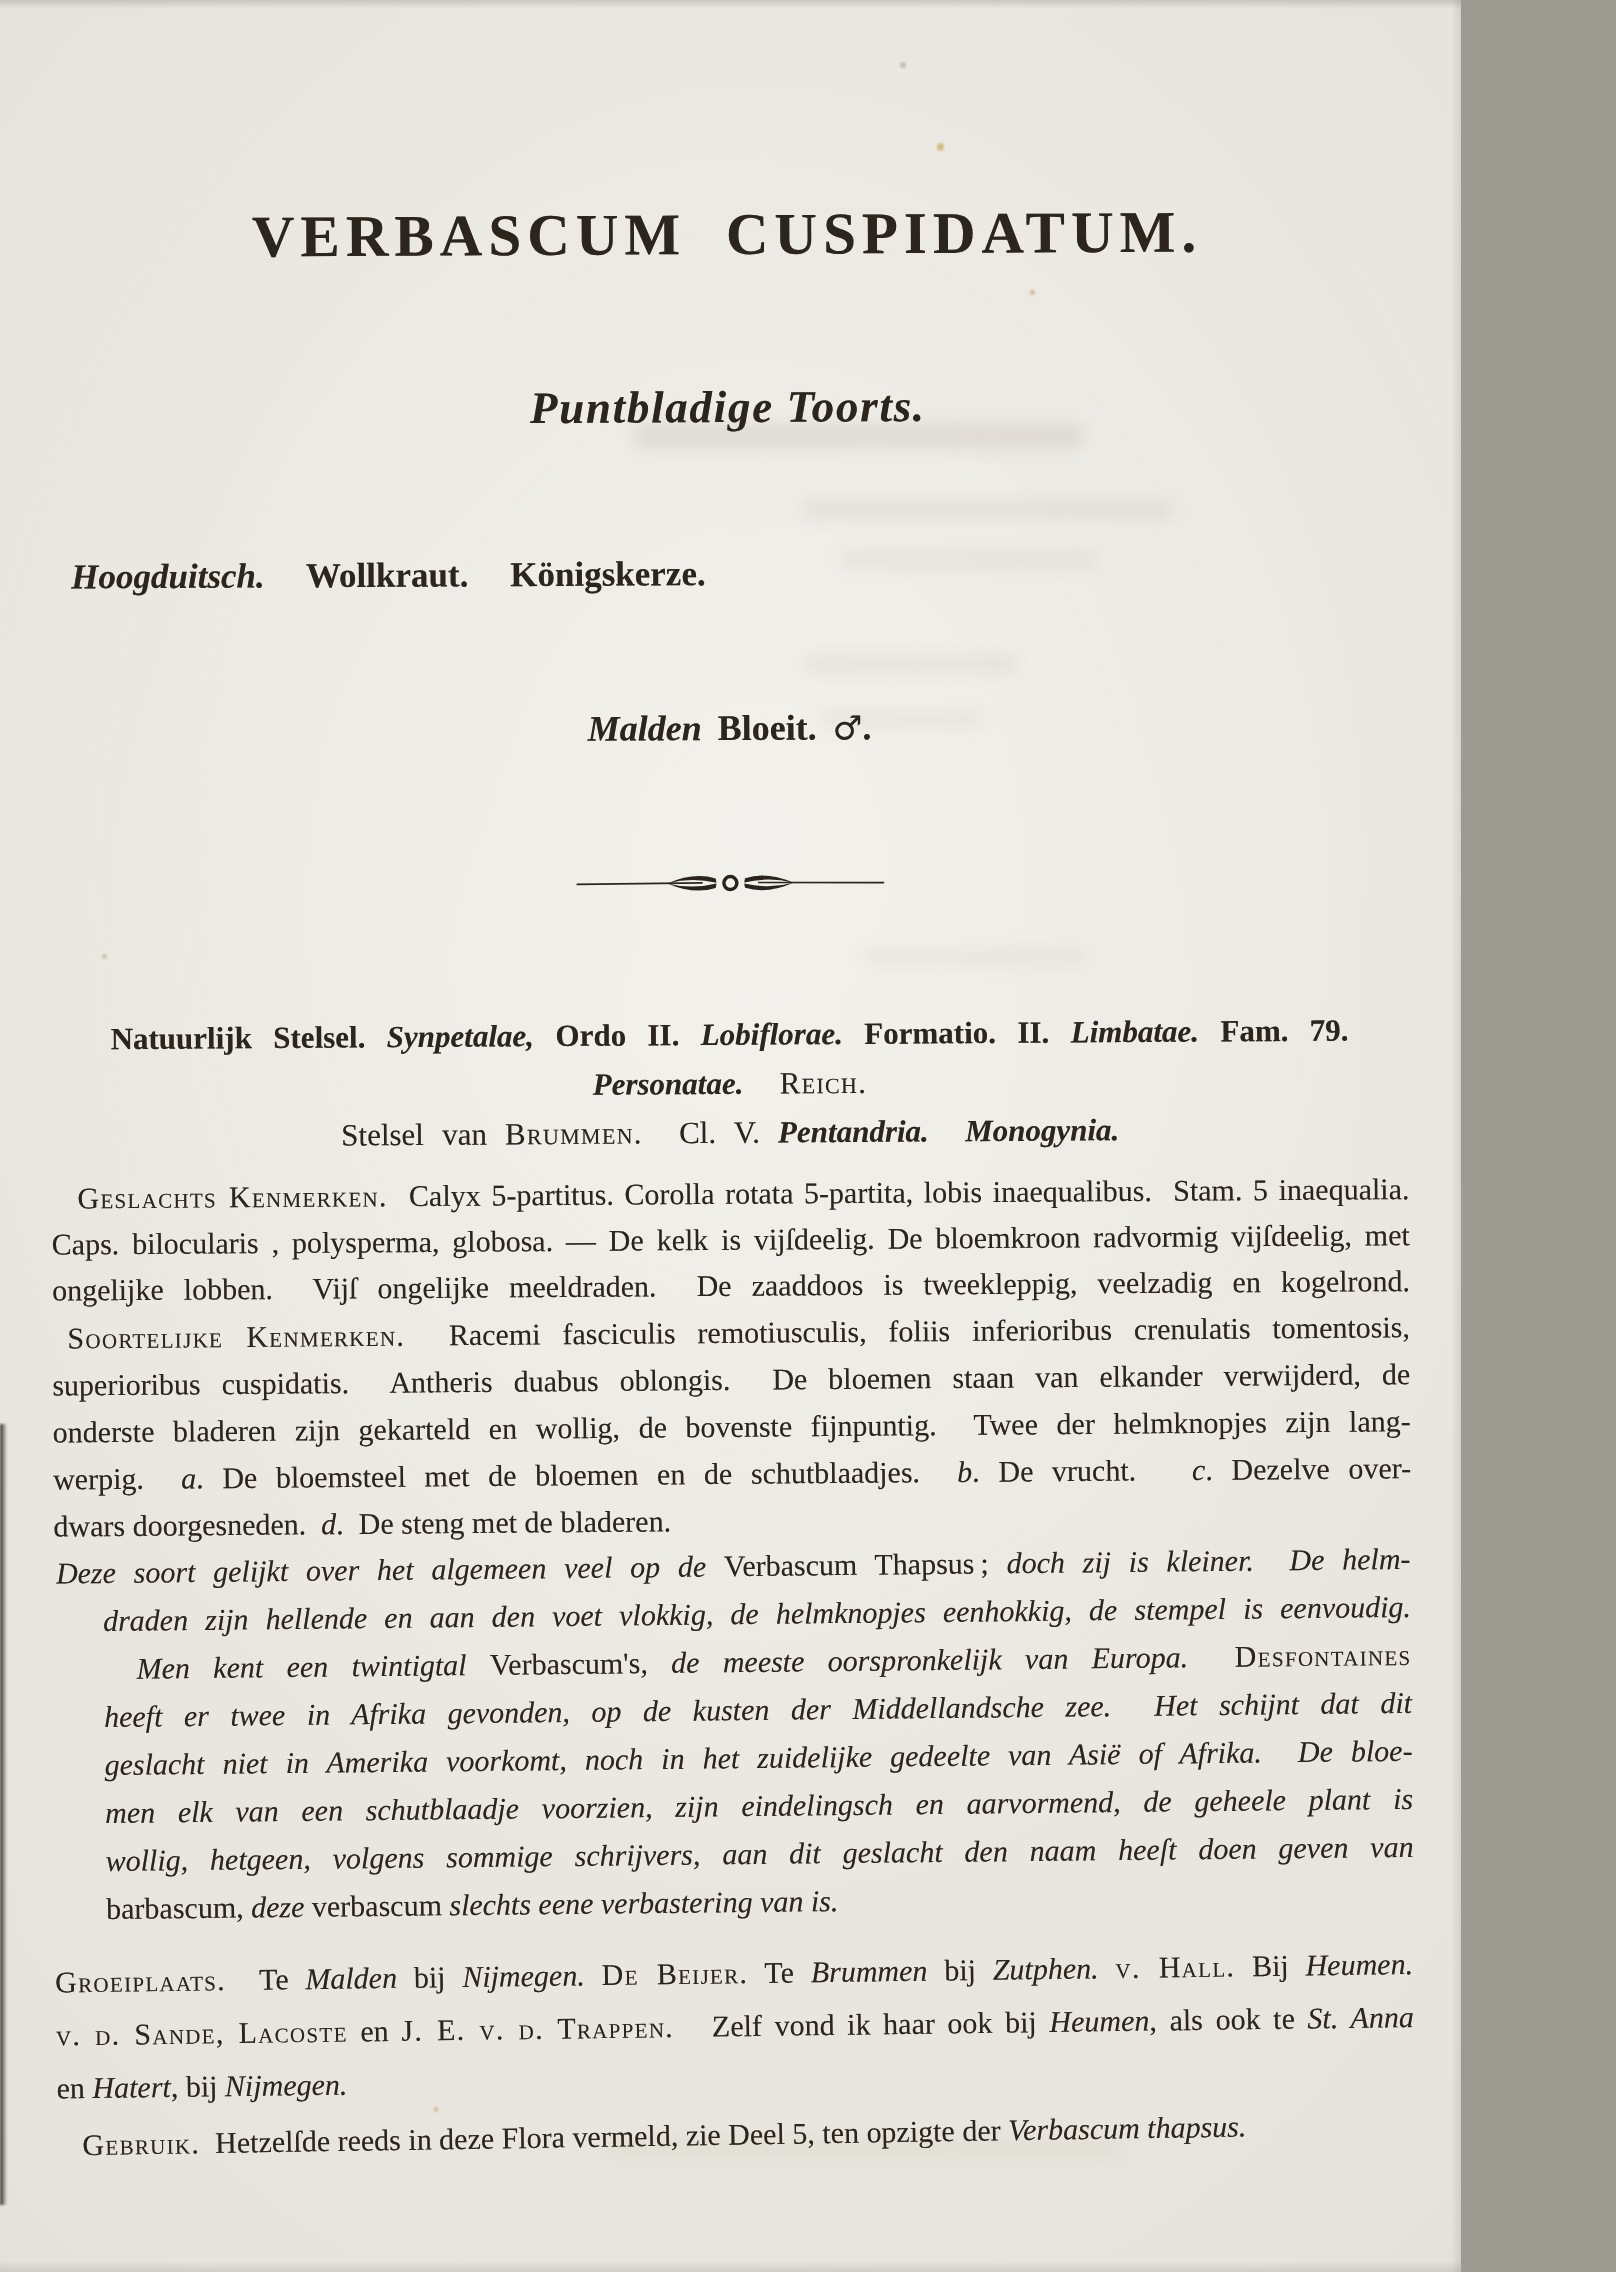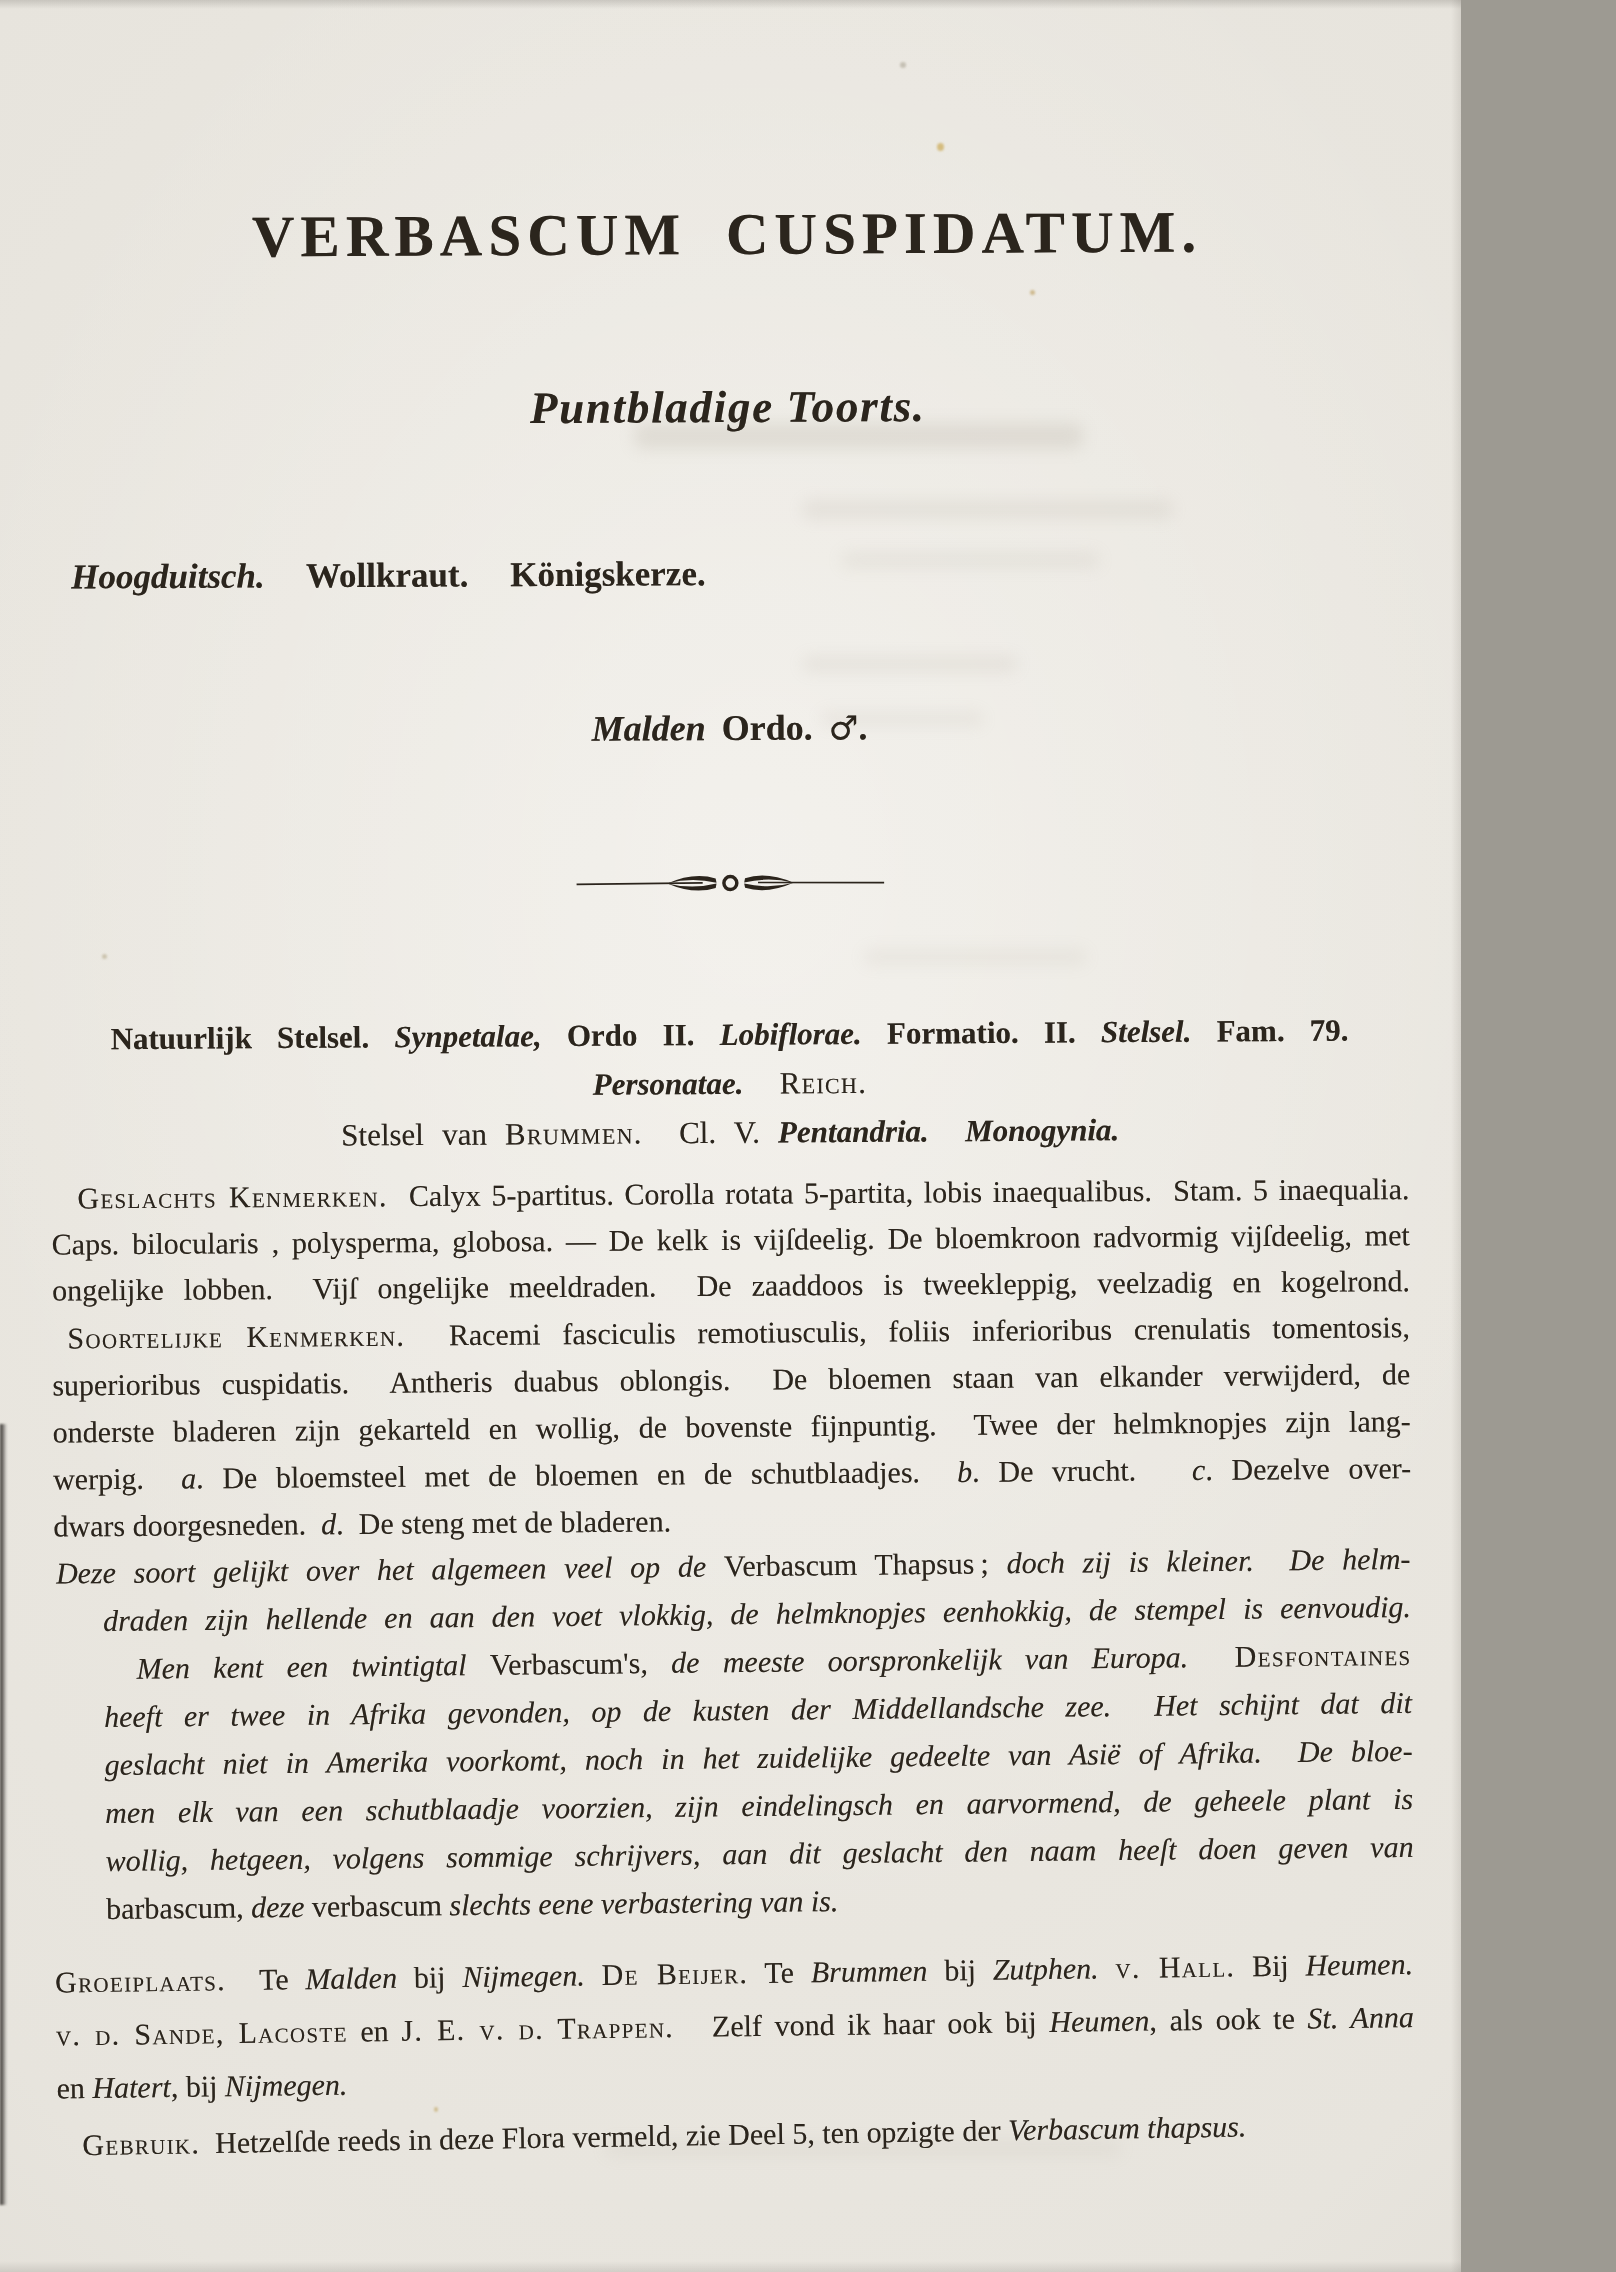--- a/index.html
+++ b/index.html
@@ -100,36 +100,36 @@
   <div class="speck" style="left:434px;top:2107px;width:4.3px;height:5.2px;background:#b59340;opacity:.5;"></div>
 
   <div class="sheet">
 
     <div class="abs center title ink">VERBASCUM CUSPIDATUM.</div>
 
     <div class="abs center subtitle ink">Puntbladige Toorts.</div>
 
     <div class="abs languages ink"><span class="seg seg-bi">Hoogduitsch.</span><span class="seg seg-b">&nbsp;&nbsp; Wollkraut.&nbsp;&nbsp; Königskerze.</span></div>
 
-    <div class="abs center bloom ink"><span class="seg seg-bi">Malden</span><span class="seg seg-b"> Ordo. </span><span class="seg seg-sym">♂</span><span class="seg seg-b">.</span></div>
+    <div class="abs center bloom ink"><span class="seg seg-bi">Malden</span><span class="seg seg-b"> Bloeit. </span><span class="seg seg-sym">♂</span><span class="seg seg-b">.</span></div>
 
     <div class="abs center ornament">
       <svg width="311" height="35" viewBox="0 0 360 40">
         <line x1="2" y1="20" x2="148" y2="19" stroke="#2b241c" stroke-width="2"></line>
         <line x1="212" y1="19" x2="358" y2="20" stroke="#2b241c" stroke-width="2"></line>
         <path d="M107,19.5 Q138,6 163,14 L164,19 Q135,12 107,19.5 Z" fill="#2b241c"></path>
         <path d="M107,19.5 Q138,33 163,25 L164,20 Q135,27 107,19.5 Z" fill="#2b241c"></path>
         <path d="M253,19.5 Q222,6 197,14 L196,19 Q225,12 253,19.5 Z" fill="#2b241c"></path>
         <path d="M253,19.5 Q222,33 197,25 L196,20 Q225,27 253,19.5 Z" fill="#2b241c"></path>
         <circle cx="180" cy="19.5" r="7.5" fill="none" stroke="#2b241c" stroke-width="4"></circle>
       </svg>
     </div>
 
     <div class="abs contentw classif ink t1">
-      <div class="l1"><span class="seg seg-b">Natuurlijk Stelsel. </span><span class="seg seg-bi">Synpetalae,</span><span class="seg seg-b"> Ordo II. </span><span class="seg seg-bi">Lobiflorae.</span><span class="seg seg-b"> Formatio. II. </span><span class="seg seg-bi">Stelsel.</span><span class="seg seg-b"> Fam. 79.</span></div>
+      <div class="l1"><span class="seg seg-b">Natuurlijk Stelsel. </span><span class="seg seg-bi">Synpetalae,</span><span class="seg seg-b"> Ordo II. </span><span class="seg seg-bi">Lobiflorae.</span><span class="seg seg-b"> Formatio. II. </span><span class="seg seg-bi">Limbatae.</span><span class="seg seg-b"> Fam. 79.</span></div>
       <div class="lc"><span class="seg seg-bi">Personatae.</span><span class="seg seg-r">&nbsp; </span><span class="seg seg-scb">Reich.</span></div>
       <div class="lc"><span class="seg seg-r">Stelsel van </span><span class="seg seg-sc">Brummen.</span><span class="seg seg-r">&nbsp; Cl. V. </span><span class="seg seg-bi">Pentandria.</span><span class="seg seg-r">&nbsp; </span><span class="seg seg-bi">Monogynia.</span></div>
     </div>
 
     <div class="abs contentw para p-geslachts ink t1">
       <div class="jl ind-a"><span class="seg seg-sc">Geslachts Kenmerken.</span><span class="seg seg-r">&nbsp; Calyx 5-partitus. Corolla rotata 5-partita, lobis inaequalibus.&nbsp; Stam. 5 inaequalia.</span></div>
       <div class="jl"><span class="seg seg-r">Caps. bilocularis&nbsp;, polysperma, globosa. — De kelk is vijſdeelig. De bloemkroon radvormig vijſdeelig, met</span></div>
       <div class="jl"><span class="seg seg-r">ongelijke lobben.&nbsp; Vijſ ongelijke meeldraden.&nbsp; De zaaddoos is tweekleppig, veelzadig en kogelrond.</span></div>
     </div>
 

